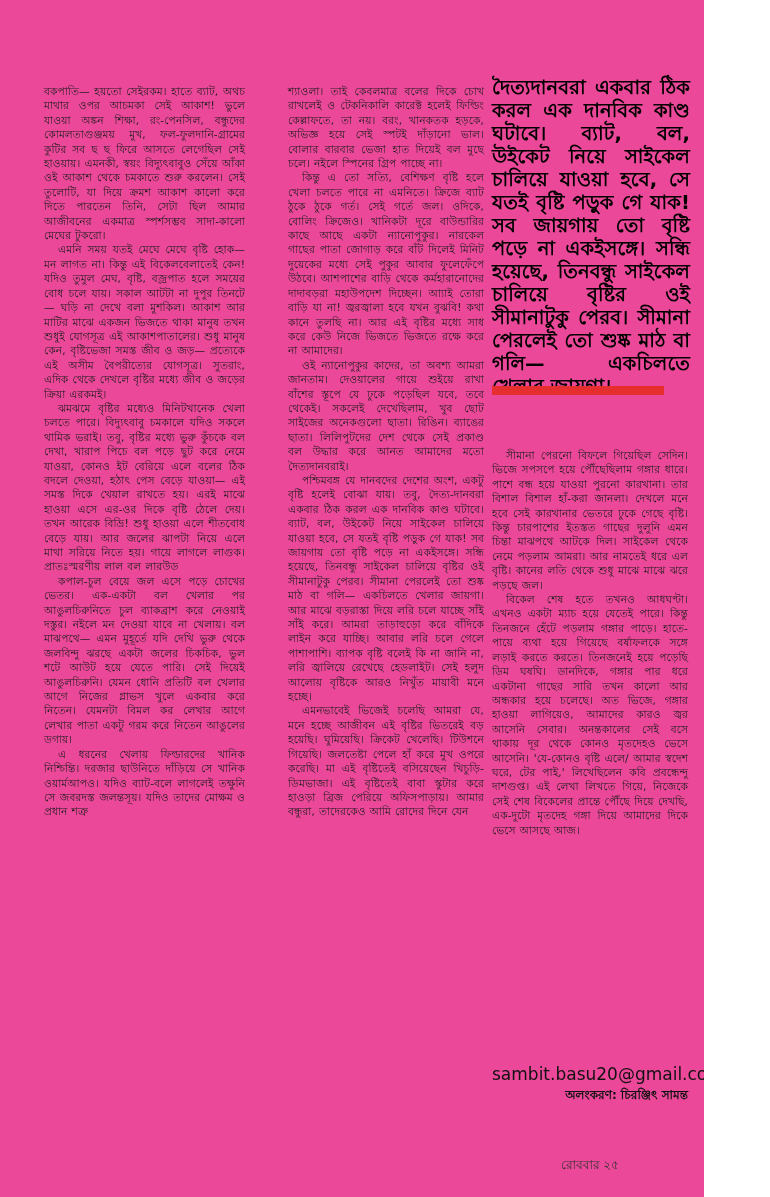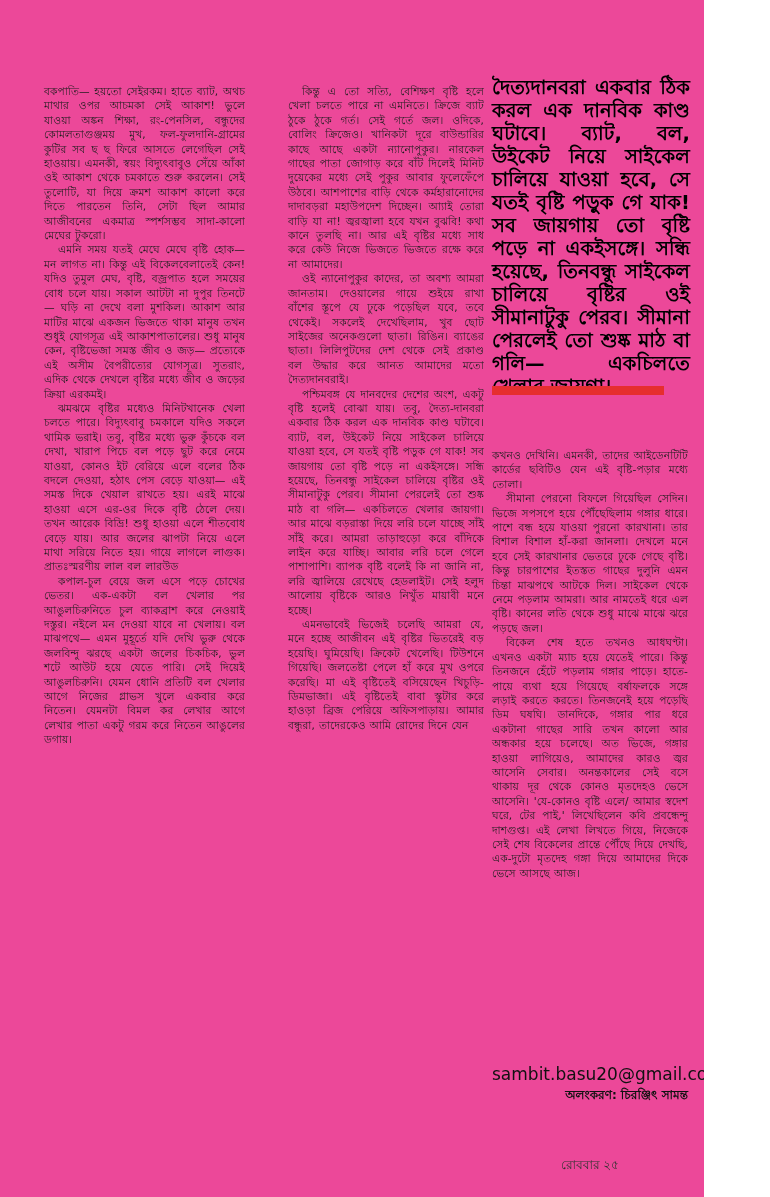--- a/index.html
+++ b/index.html
@@ -74,35 +74,36 @@
 </head>
 <body>
 
 <div class="page">
 
   <div class="col" style="left:44px; top:84px; width:201px; height:1056px;">
     <p class="no-indent">বকপাতি— হয়তো সেইরকম। হাতে ব্যাট, অথচ মাথার ওপর আচমকা সেই আকাশ! ভুলে যাওয়া অঙ্কন শিক্ষা, রং-পেনসিল, বন্ধুদের কোমলতাগুঞ্জময় মুখ, ফল-ফুলদানি-গ্রামের কুটির সব ছ ছ ফিরে আসতে লেগেছিল সেই হাওয়ায়। এমনকী, স্বয়ং বিদ্যুৎবাবুও সেঁয়ে আঁকা ওই আকাশ থেকে চমকাতে শুরু করলেন। সেই তুলোটি, যা দিয়ে ক্রমশ আকাশ কালো করে দিতে পারতেন তিনি, সেটা ছিল আমার আজীবনের একমাত্র স্পর্শসম্ভব সাদা-কালো মেঘের টুকরো।</p>
     <p>এমনি সময় যতই মেঘে মেঘে বৃষ্টি হোক— মন লাগত না। কিন্তু এই বিকেলবেলাতেই কেন! যদিও তুমুল মেঘ, বৃষ্টি, বজ্রপাত হলে সময়ের বোধ চলে যায়। সকাল আটটা না দুপুর তিনটে— ঘড়ি না দেখে বলা মুশকিল। আকাশ আর মাটির মাঝে একজন ভিজতে থাকা মানুষ তখন শুধুই যোগসূত্র এই আকাশপাতালের। শুধু মানুষ কেন, বৃষ্টিভেজা সমস্ত জীব ও জড়— প্রত্যেকে এই অসীম বৈপরীত্যের যোগসূত্র। সুতরাং, এদিক থেকে দেখলে বৃষ্টির মধ্যে জীব ও জড়ের ক্রিয়া এরকমই।</p>
     <p>ঝমঝমে বৃষ্টির মধ্যেও মিনিটখানেক খেলা চলতে পারে। বিদ্যুৎবাবু চমকালে যদিও সকলে থামিক ভরাই। তবু, বৃষ্টির মধ্যে ভুরু কুঁচকে বল দেখা, খারাপ পিচে বল পড়ে ছুট করে নেমে যাওয়া, কোনও ইট বেরিয়ে এলে বলের ঠিক বদলে দেওয়া, হঠাৎ পেস বেড়ে যাওয়া— এই সমস্ত দিকে খেয়াল রাখতে হয়। এরই মাঝে হাওয়া এসে এর-ওর দিকে বৃষ্টি ঠেলে দেয়। তখন আরেক বিভ্রি! শুধু হাওয়া এলে শীতবোধ বেড়ে যায়। আর জলের ঝাপটা নিয়ে এলে মাথা সরিয়ে নিতে হয়। গায়ে লাগলে লাগুক। প্রাতঃস্মরণীয় লাল বল লারউড</p>
     <p>কপাল-চুল বেয়ে জল এসে পড়ে চোখের ভেতর। এক-একটা বল খেলার পর আঙুলচিরুনিতে চুল ব্যাকব্রাশ করে নেওয়াই দস্তুর। নইলে মন দেওয়া যাবে না খেলায়। বল মাঝপথে— এমন মুহূর্তে যদি দেখি ভুরু থেকে জলবিন্দু ঝরছে একটা জলের চিকচিক, ভুল শটে আউট হয়ে যেতে পারি। সেই দিয়েই আঙুলচিরুনি। যেমন ধোনি প্রতিটি বল খেলার আগে নিজের গ্লাভস খুলে একবার করে নিতেন। যেমনটা বিমল কর লেখার আগে লেখার পাতা একটু গরম করে নিতেন আঙুলের ডগায়।</p>
+    <p>এ ধরনের খেলায় ফিল্ডারদের খানিক নিশ্চিন্তি। দরজার ছাউনিতে দাঁড়িয়ে সে খানিক ওয়ার্মআপও। যদিও ব্যাট-বলে লাগলেই তক্ষুনি সে জবরদস্ত জলন্তসূয়। যদিও তাদের মোক্ষম ও প্রধান শত্রু</p>
   </div>
 
   <div class="col" style="left:288px; top:84px; width:196px; height:1056px;">
+    <p class="no-indent">শ্যাওলা। তাই কেবলমাত্র বলের দিকে চোখ রাখলেই ও টেকনিকালি কারেক্ট হলেই ফিল্ডিং কেল্লাফতে, তা নয়। বরং, খানকতক হড়কে, অভিজ্ঞ হয়ে সেই স্পটই দাঁড়ানো ভাল। বোলার বারবার ভেজা হাত দিয়েই বল মুছে চলে। নইলে স্পিনের গ্রিপ পাচ্ছে না।</p>
     <p>কিন্তু এ তো সত্যি, বেশিক্ষণ বৃষ্টি হলে খেলা চলতে পারে না এমনিতে। ক্রিজে ব্যাট ঠুকে ঠুকে গর্ত। সেই গর্তে জল। ওদিকে, বোলিং ক্রিজেও। খানিকটা দূরে বাউন্ডারির কাছে আছে একটা ন্যানোপুকুর। নারকেল গাছের পাতা জোগাড় করে বাঁট দিলেই মিনিট দুয়েকের মধ্যে সেই পুকুর আবার ফুলেফেঁপে উঠবে। আশপাশের বাড়ি থেকে কর্মহারানোদের দাদাবড়রা মহাউপদেশ দিচ্ছেন। আ্যাই তোরা বাড়ি যা না! জ্বরজ্বালা হবে যখন বুঝবি! কথা কানে তুলছি না। আর এই বৃষ্টির মধ্যে সাধ করে কেউ নিজে ভিজতে ভিজতে রক্ষে করে না আমাদের।</p>
     <p>ওই ন্যানোপুকুর কাদের, তা অবশ্য আমরা জানতাম। দেওয়ালের গায়ে শুইয়ে রাখা বাঁশের স্তূপে যে ঢুকে পড়েছিল যবে, তবে থেকেই। সকলেই দেখেছিলাম, খুব ছোট সাইজের অনেকগুলো ছাতা। রিঙিন। ব্যাঙের ছাতা। লিলিপুটদের দেশ থেকে সেই প্রকাণ্ড বল উদ্ধার করে আনত আমাদের মতো দৈত্যদানবরাই।</p>
     <p>পশ্চিমবঙ্গ যে দানবদের দেশের অংশ, একটু বৃষ্টি হলেই বোঝা যায়। তবু, দৈত্য-দানবরা একবার ঠিক করল এক দানবিক কাণ্ড ঘটাবে। ব্যাট, বল, উইকেট নিয়ে সাইকেল চালিয়ে যাওয়া হবে, সে যতই বৃষ্টি পড়ুক গে যাক! সব জায়গায় তো বৃষ্টি পড়ে না একইসঙ্গে। সন্ধি হয়েছে, তিনবন্ধু সাইকেল চালিয়ে বৃষ্টির ওই সীমানাটুকু পেরব। সীমানা পেরলেই তো শুষ্ক মাঠ বা গলি— একচিলতে খেলার জায়গা। আর মাঝে বড়রাস্তা দিয়ে লরি চলে যাচ্ছে সাঁই সাঁই করে। আমরা তাড়াহুড়ো করে বাঁদিকে লাইন করে যাচ্ছি। আবার লরি চলে গেলে পাশাপাশি। ব্যাপক বৃষ্টি বলেই কি না জানি না, লরি জ্বালিয়ে রেখেছে হেডলাইট। সেই হলুদ আলোয় বৃষ্টিকে আরও নিখুঁত মায়াবী মনে হচ্ছে।</p>
     <p>এমনভাবেই ভিজেই চলেছি আমরা যে, মনে হচ্ছে আজীবন এই বৃষ্টির ভিতরেই বড় হয়েছি। ঘুমিয়েছি। ক্রিকেট খেলেছি। টিউশনে গিয়েছি। জলতেষ্টা পেলে হাঁ করে মুখ ওপরে করেছি। মা এই বৃষ্টিতেই বসিয়েছেন খিচুড়ি-ডিমভাজা। এই বৃষ্টিতেই বাবা স্কুটার করে হাওড়া ব্রিজ পেরিয়ে অফিসপাড়ায়। আমার বন্ধুরা, তাদেরকেও আমি রোদের দিনে যেন</p>
   </div>
 
   <div class="pull-quote">দৈত্যদানবরা একবার ঠিক করল এক দানবিক কাণ্ড ঘটাবে। ব্যাট, বল, উইকেট নিয়ে সাইকেল চালিয়ে যাওয়া হবে, সে যতই বৃষ্টি পড়ুক গে যাক! সব জায়গায় তো বৃষ্টি পড়ে না একইসঙ্গে। সন্ধি হয়েছে, তিনবন্ধু সাইকেল চালিয়ে বৃষ্টির ওই সীমানাটুকু পেরব। সীমানা পেরলেই তো শুষ্ক মাঠ বা গলি— একচিলতে খেলার জায়গা।</div>
 
   <div class="accent-rule" style="background: rgb(230, 46, 46);"></div>
 
   <div class="col" style="left:492px; top:448px; width:196px; height:600px;">
-    <p class="no-indent">কখনও দেখিনি। এমনকী, তাদের আইডেনটিটি কার্ডের ছবিটিও যেন এই বৃষ্টি-পড়ার মধ্যে তোলা।</p>
     <p>সীমানা পেরনো বিফলে গিয়েছিল সেদিন। ভিজে সপসপে হয়ে পৌঁছেছিলাম গঙ্গার ধারে। পাশে বন্ধ হয়ে যাওয়া পুরনো কারখানা। তার বিশাল বিশাল হাঁ-করা জানলা। দেখলে মনে হবে সেই কারখানার ভেতরে ঢুকে গেছে বৃষ্টি। কিন্তু চারপাশের ইতস্তত গাছের দুলুনি এমন চিন্তা মাঝপথে আটকে দিল। সাইকেল থেকে নেমে পড়লাম আমরা। আর নামতেই ধরে এল বৃষ্টি। কানের লতি থেকে শুধু মাঝে মাঝে ঝরে পড়ছে জল।</p>
     <p>বিকেল শেষ হতে তখনও আধঘণ্টা। এখনও একটা ম্যাচ হয়ে যেতেই পারে। কিন্তু তিনজনে হেঁটে পড়লাম গঙ্গার পাড়ে। হাতে-পায়ে ব্যথা হয়ে গিয়েছে বর্ষাফলকে সঙ্গে লড়াই করতে করতে। তিনজনেই হয়ে পড়েছি ডিম ঘষঘি। ডানদিকে, গঙ্গার পার ধরে একটানা গাছের সারি তখন কালো আর অন্ধকার হয়ে চলেছে। অত ভিজে, গঙ্গার হাওয়া লাগিয়েও, আমাদের কারও জ্বর আসেনি সেবার। অনন্তকালের সেই বসে থাকায় দূর থেকে কোনও মৃতদেহও ভেসে আসেনি। 'যে-কোনও বৃষ্টি এলে/ আমার স্বদেশ ঘরে, টের পাই,' লিখেছিলেন কবি প্রবন্ধেন্দু দাশগুপ্ত। এই লেখা লিখতে গিয়ে, নিজেকে সেই শেষ বিকেলের প্রান্তে পৌঁছে দিয়ে দেখছি, এক-দুটো মৃতদেহ গঙ্গা দিয়ে আমাদের দিকে ভেসে আসছে আজ।</p>
   </div>
 
   <div class="byline-block email">sambit.basu20@gmail.com</div>
 
   <div class="byline-block credit">অলংকরণ: চিরঞ্জিৎ সামন্ত</div>
 
   <div class="footer">রোববার ২৫</div>
 

